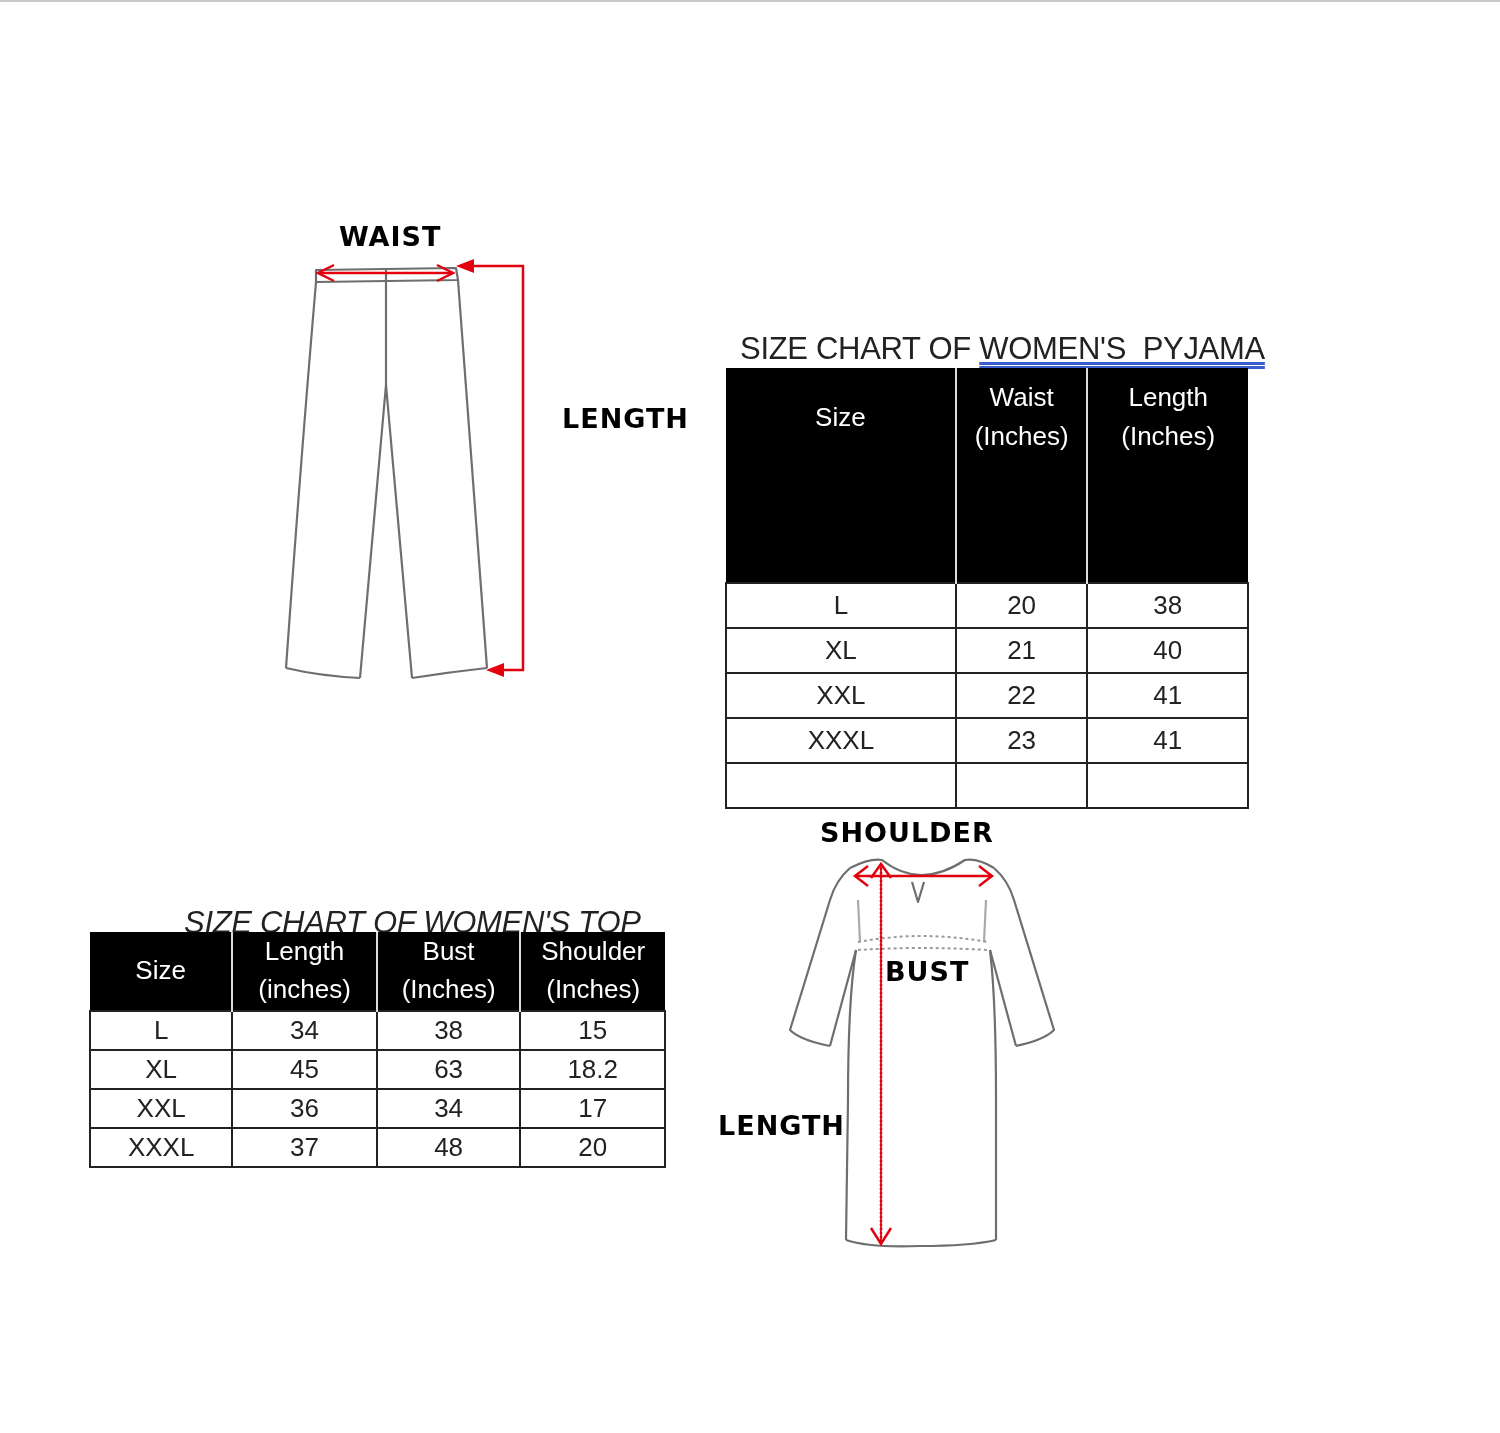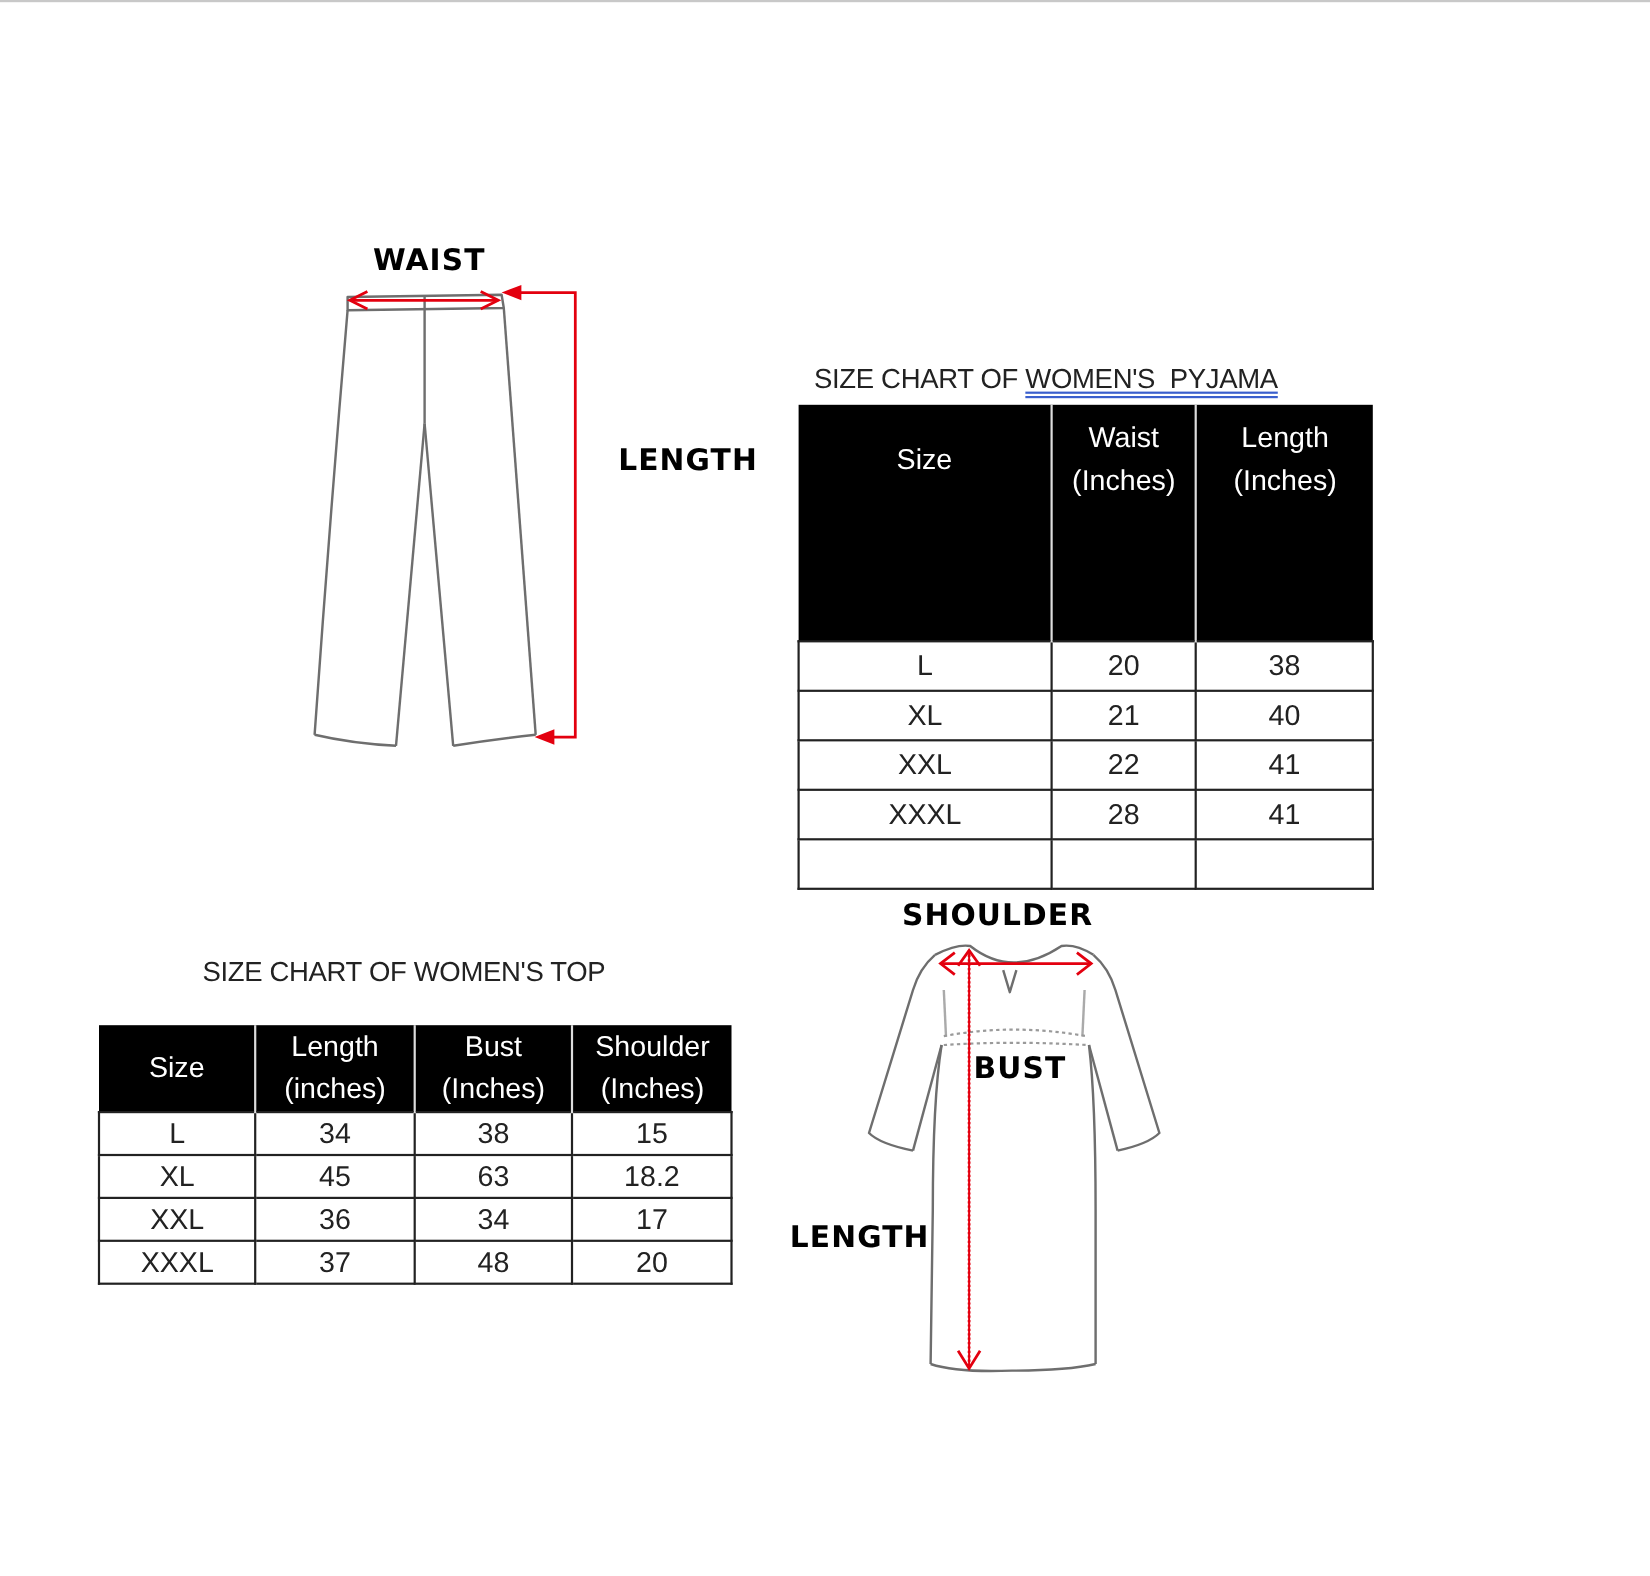--- a/index.html
+++ b/index.html
@@ -1,21 +1,21 @@
 <!DOCTYPE html>
 <html><head>
 <meta charset="utf-8">
 <style>
   html, body { margin: 0; padding: 0; background: #ffffff; }
   body { width: 1500px; height: 1433px; position: relative; overflow: hidden; font-family: "Liberation Sans", sans-serif; }
   .topline { position: absolute; left: 0; top: 0; width: 1500px; height: 2px; background: #c8c8c8; }
 
   .bold-label { position: absolute; font-family: "DejaVu Sans", sans-serif; font-weight: bold; font-size: 27px; letter-spacing: 1px; color: #000; white-space: nowrap; }
 
-  .caption { position: absolute; font-family: "Liberation Sans", sans-serif; font-size: 25px; color: #222; white-space: nowrap; letter-spacing: -0.3px; }
+  .caption { position: absolute; font-family: "Liberation Sans", sans-serif; font-size: 31px; color: #222; white-space: nowrap; letter-spacing: -0.3px; }
   .caption .ul { text-decoration: underline; text-decoration-color: #3a5fcd; text-decoration-style: double; text-underline-offset: 3px; }
 
   table.sc { position: absolute; border-collapse: collapse; font-family: "Liberation Sans", sans-serif; color: #222; }
   table.sc th { background: #000; color: #fff; font-weight: normal; text-align: center; border-left: 2px solid #ddd; padding: 0; line-height: 1.5; }
   table.sc th:first-child { border-left: none; margin-left: 48px; }
   table.sc td { border: 2px solid #222; text-align: center; padding: 0; }
 
   #pyjama-table { left: 725px; top: 368px; width: 524px; font-size: 26px; }
   #pyjama-table th { height: 184px; vertical-align: top; padding-top: 10px; }
   #pyjama-table th.size-col { vertical-align: top; padding-top: 30px; }
@@ -96,32 +96,32 @@
       <td>21</td>
       <td>40</td>
     </tr>
     <tr>
       <td>XXL</td>
       <td>22</td>
       <td>41</td>
     </tr>
     <tr>
       <td>XXXL</td>
-      <td>28</td>
+      <td>23</td>
       <td>41</td>
     </tr>
     <tr>
       <td></td>
       <td></td>
       <td></td>
     </tr>
   </tbody>
 </table>
 
-<div class="caption" style="left:184px; top:870px;">SIZE CHART OF WOMEN'S TOP</div>
+<div class="caption" style="left:184px; top:905px;font-style:italic;">SIZE CHART OF WOMEN'S TOP</div>
 
 <table class="sc" id="top-table">
   <colgroup>
       <col style="width:143px">
       <col style="width:145px">
       <col style="width:144px">
       <col style="width:145px">
     </colgroup>
   <thead>
     <tr>

